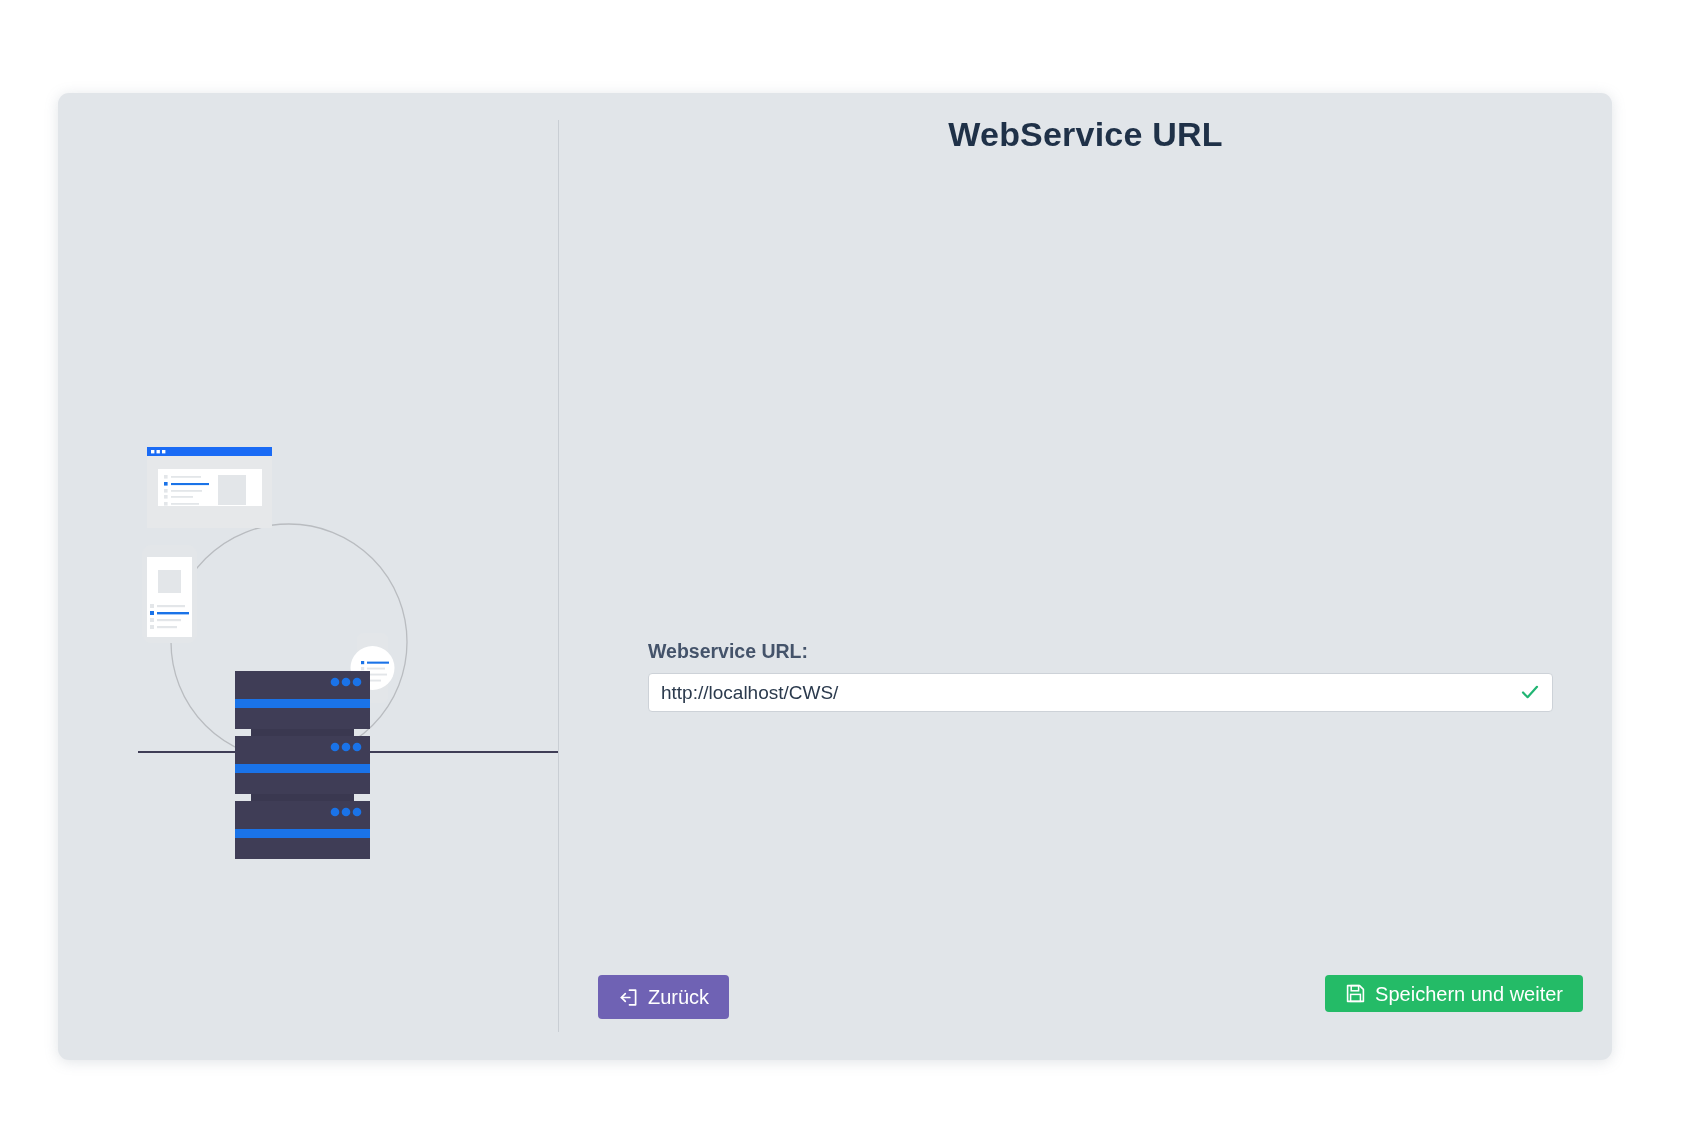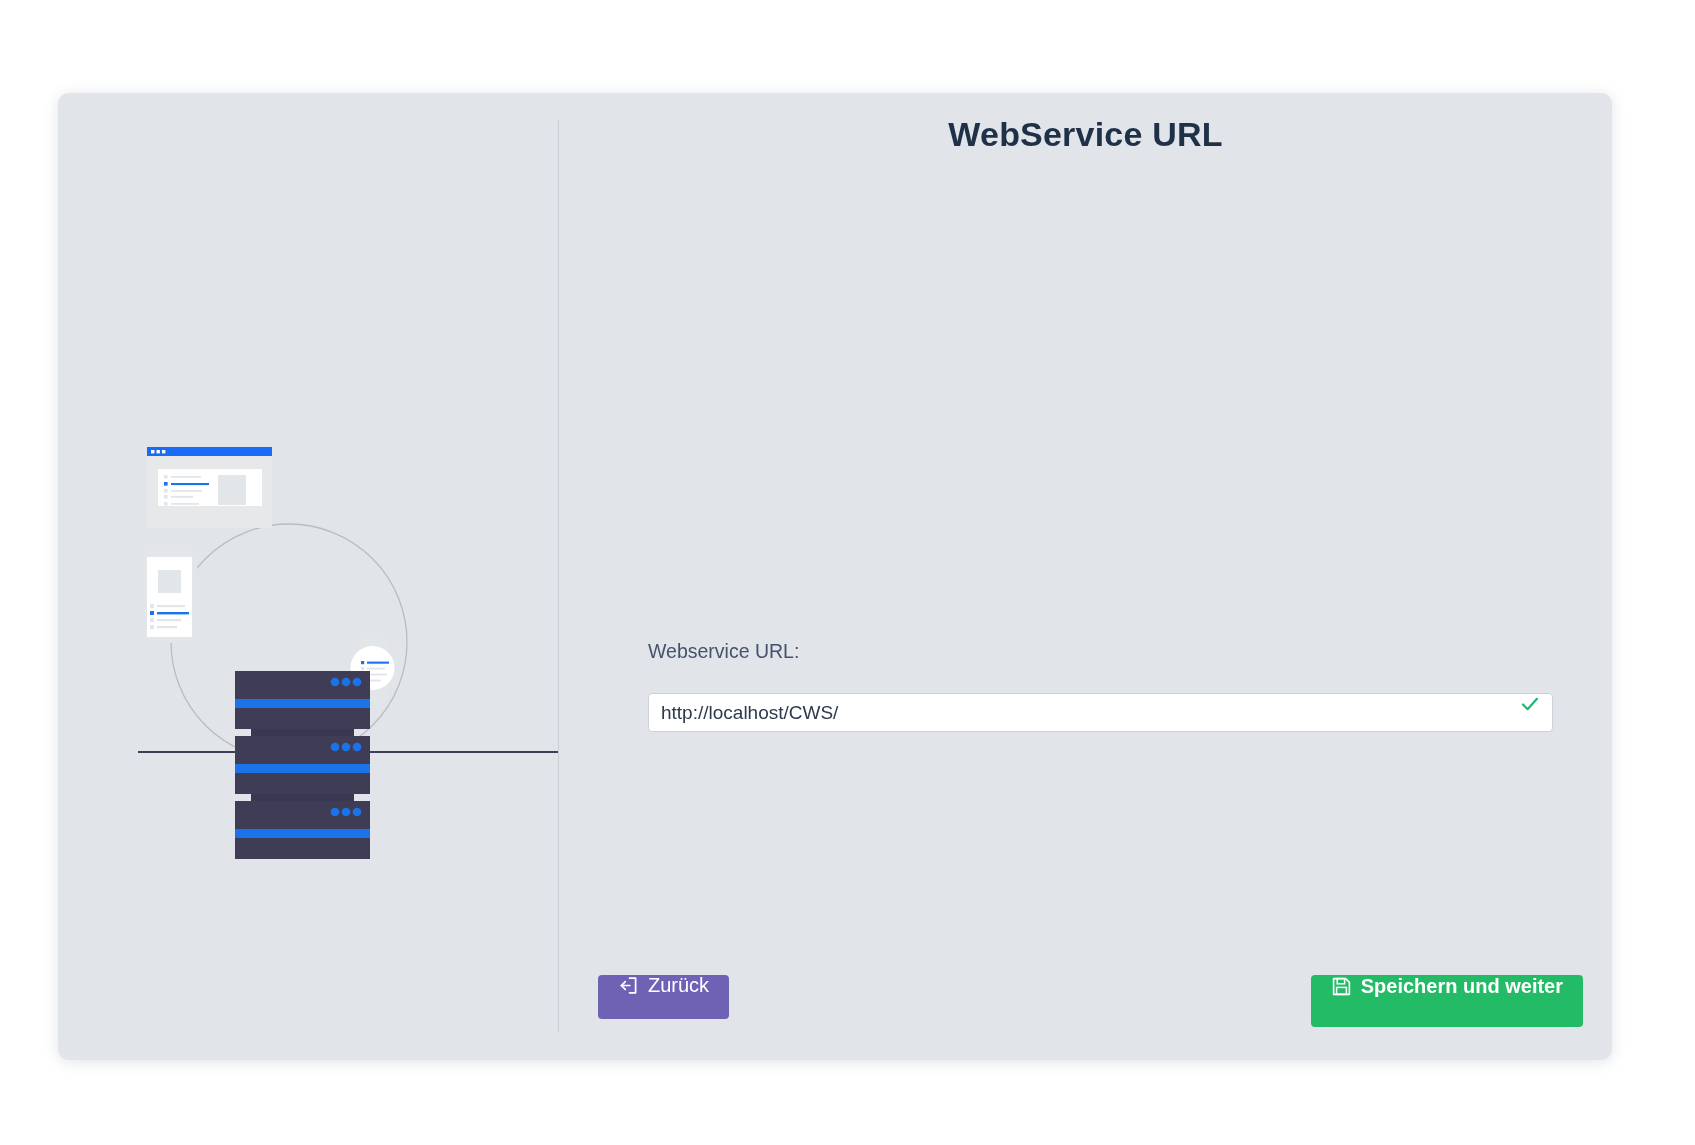--- a/index.html
+++ b/index.html
@@ -74,23 +74,23 @@
   }
 
   .field-block {
     position: absolute;
     left: 89px;
     top: 547px;
     width: 905px;
   }
   .field-label {
     font-size: 19.5px;
-    font-weight: normal;
+    font-weight: bold;
     color: #44536a;
-    margin-bottom: 22px;
+    margin-bottom: 10px;
     display: block;
   }
   .input-wrap {
     position: relative;
     width: 905px;
     height: 39px;
   }
   .url-input {
     position: absolute;
     left: 0; top: 0;
@@ -98,60 +98,58 @@
     height: 39px;
     box-sizing: border-box;
     border: 1px solid #cdd2d8;
     border-radius: 4px;
     background: #ffffff;
     font-family: "Liberation Sans", sans-serif;
     font-size: 19px;
     color: #2b3a4d;
     padding: 0 44px 0 12px;
     outline: none;
-    margin-top: 8px;
   }
   .valid-check {
     position: absolute;
     right: 13px;
     top: 9px;
     width: 20px;
     height: 20px;
     pointer-events: none;
   }
 
   
   .btn {
     position: absolute;
     display: inline-flex;
-    align-items: flex-start;
+    align-items: center;
     gap: 9px;
     border: none;
     border-radius: 4px;
     color: #ffffff;
     font-family: "Liberation Sans", sans-serif;
     font-size: 20px;
     cursor: pointer;
     white-space: nowrap;
     box-sizing: border-box;
   }
   .btn-back {
     left: 39px;
     top: 882px;
     height: 44px;
     padding: 0 20px;
     background: #6f62b4;
   }
   .btn-save {
     right: 29px;
     top: 882px;
-    height: 52px;
+    height: 37px;
     padding: 1px 20px;
     background: #24bb67;
-    font-weight: bold;
   }
   .btn .icon { display:inline-flex; align-items:center; }
   .btn-label { line-height: 1; }
 </style>
 </head>
 <body>
 
 <div class="page">
   <div class="card">
 

